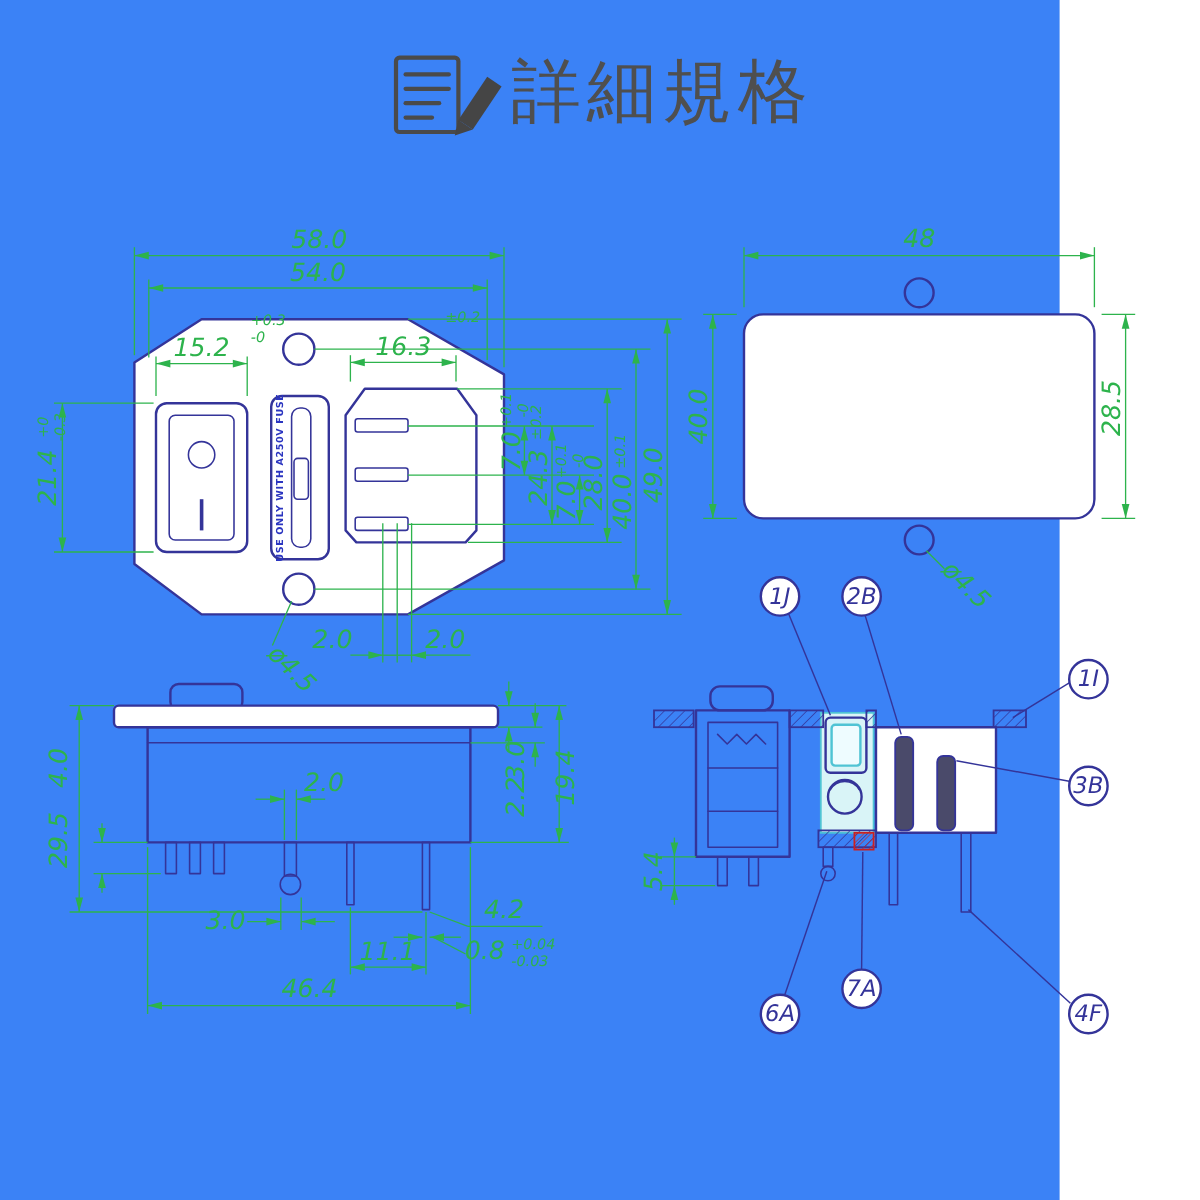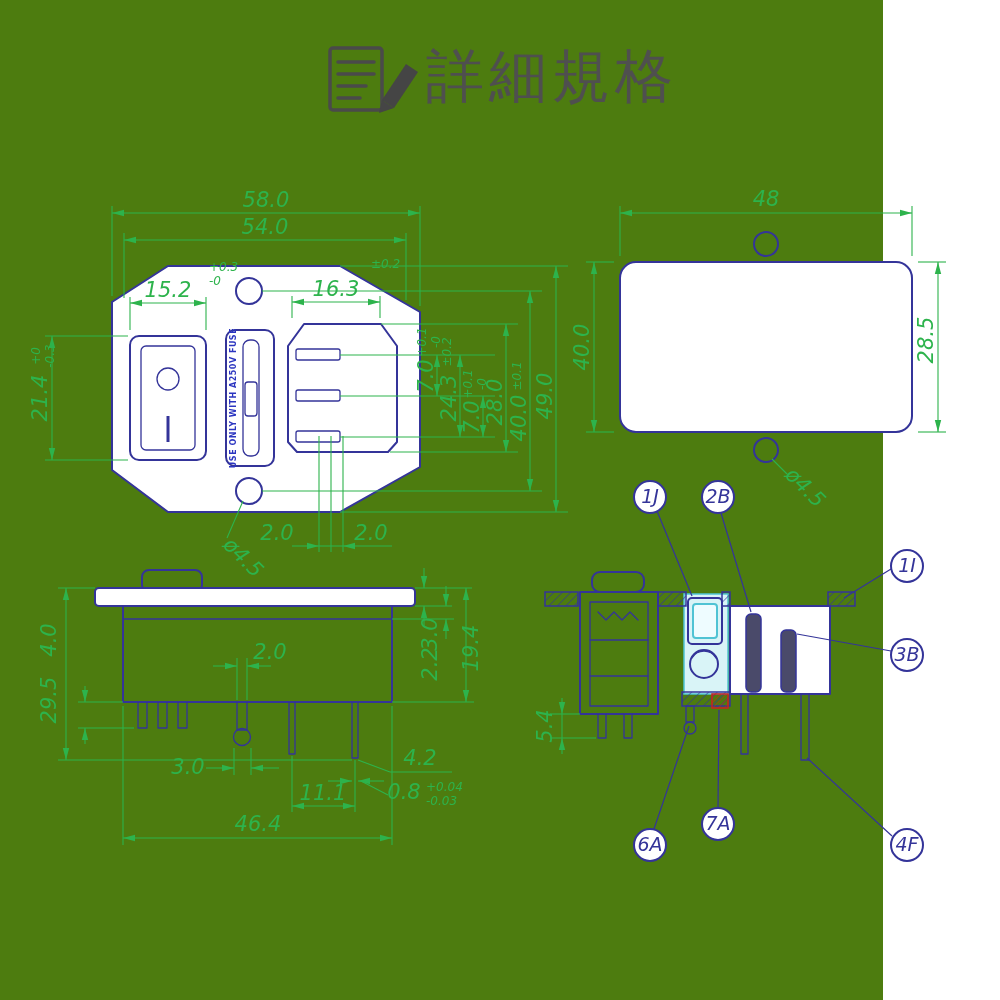--- a/index.html
+++ b/index.html
@@ -1,16 +1,16 @@
 <!DOCTYPE html>
 <html><head>
 <meta charset="utf-8">
 <style>
   html,body{margin:0;padding:0;background:#ffffff;}
-  .stage{width:883px;height:1000px;position:relative;background:#4d7c0f;}
+  .stage{width:883px;height:1000px;position:relative;background:#3b82f6;}
   svg{display:block;}
   
   .ol{stroke:#343499;stroke-width:2;fill:none;stroke-linejoin:round;stroke-linecap:round;}
   .olf{stroke:#343499;stroke-width:2;fill:#ffffff;stroke-linejoin:round;}
   .thin{stroke-width:1.3;}
   .bar{fill:#4a4a6a;stroke:#343499;stroke-width:1.5;}
   
   .dl{stroke:#2db34c;stroke-width:1.1;fill:none;}
   .dim{stroke:#2db34c;stroke-width:1.1;fill:none;marker-start:url(#ar);marker-end:url(#ar);}
   .de{stroke:#2db34c;stroke-width:1.1;fill:none;marker-end:url(#ar);}

